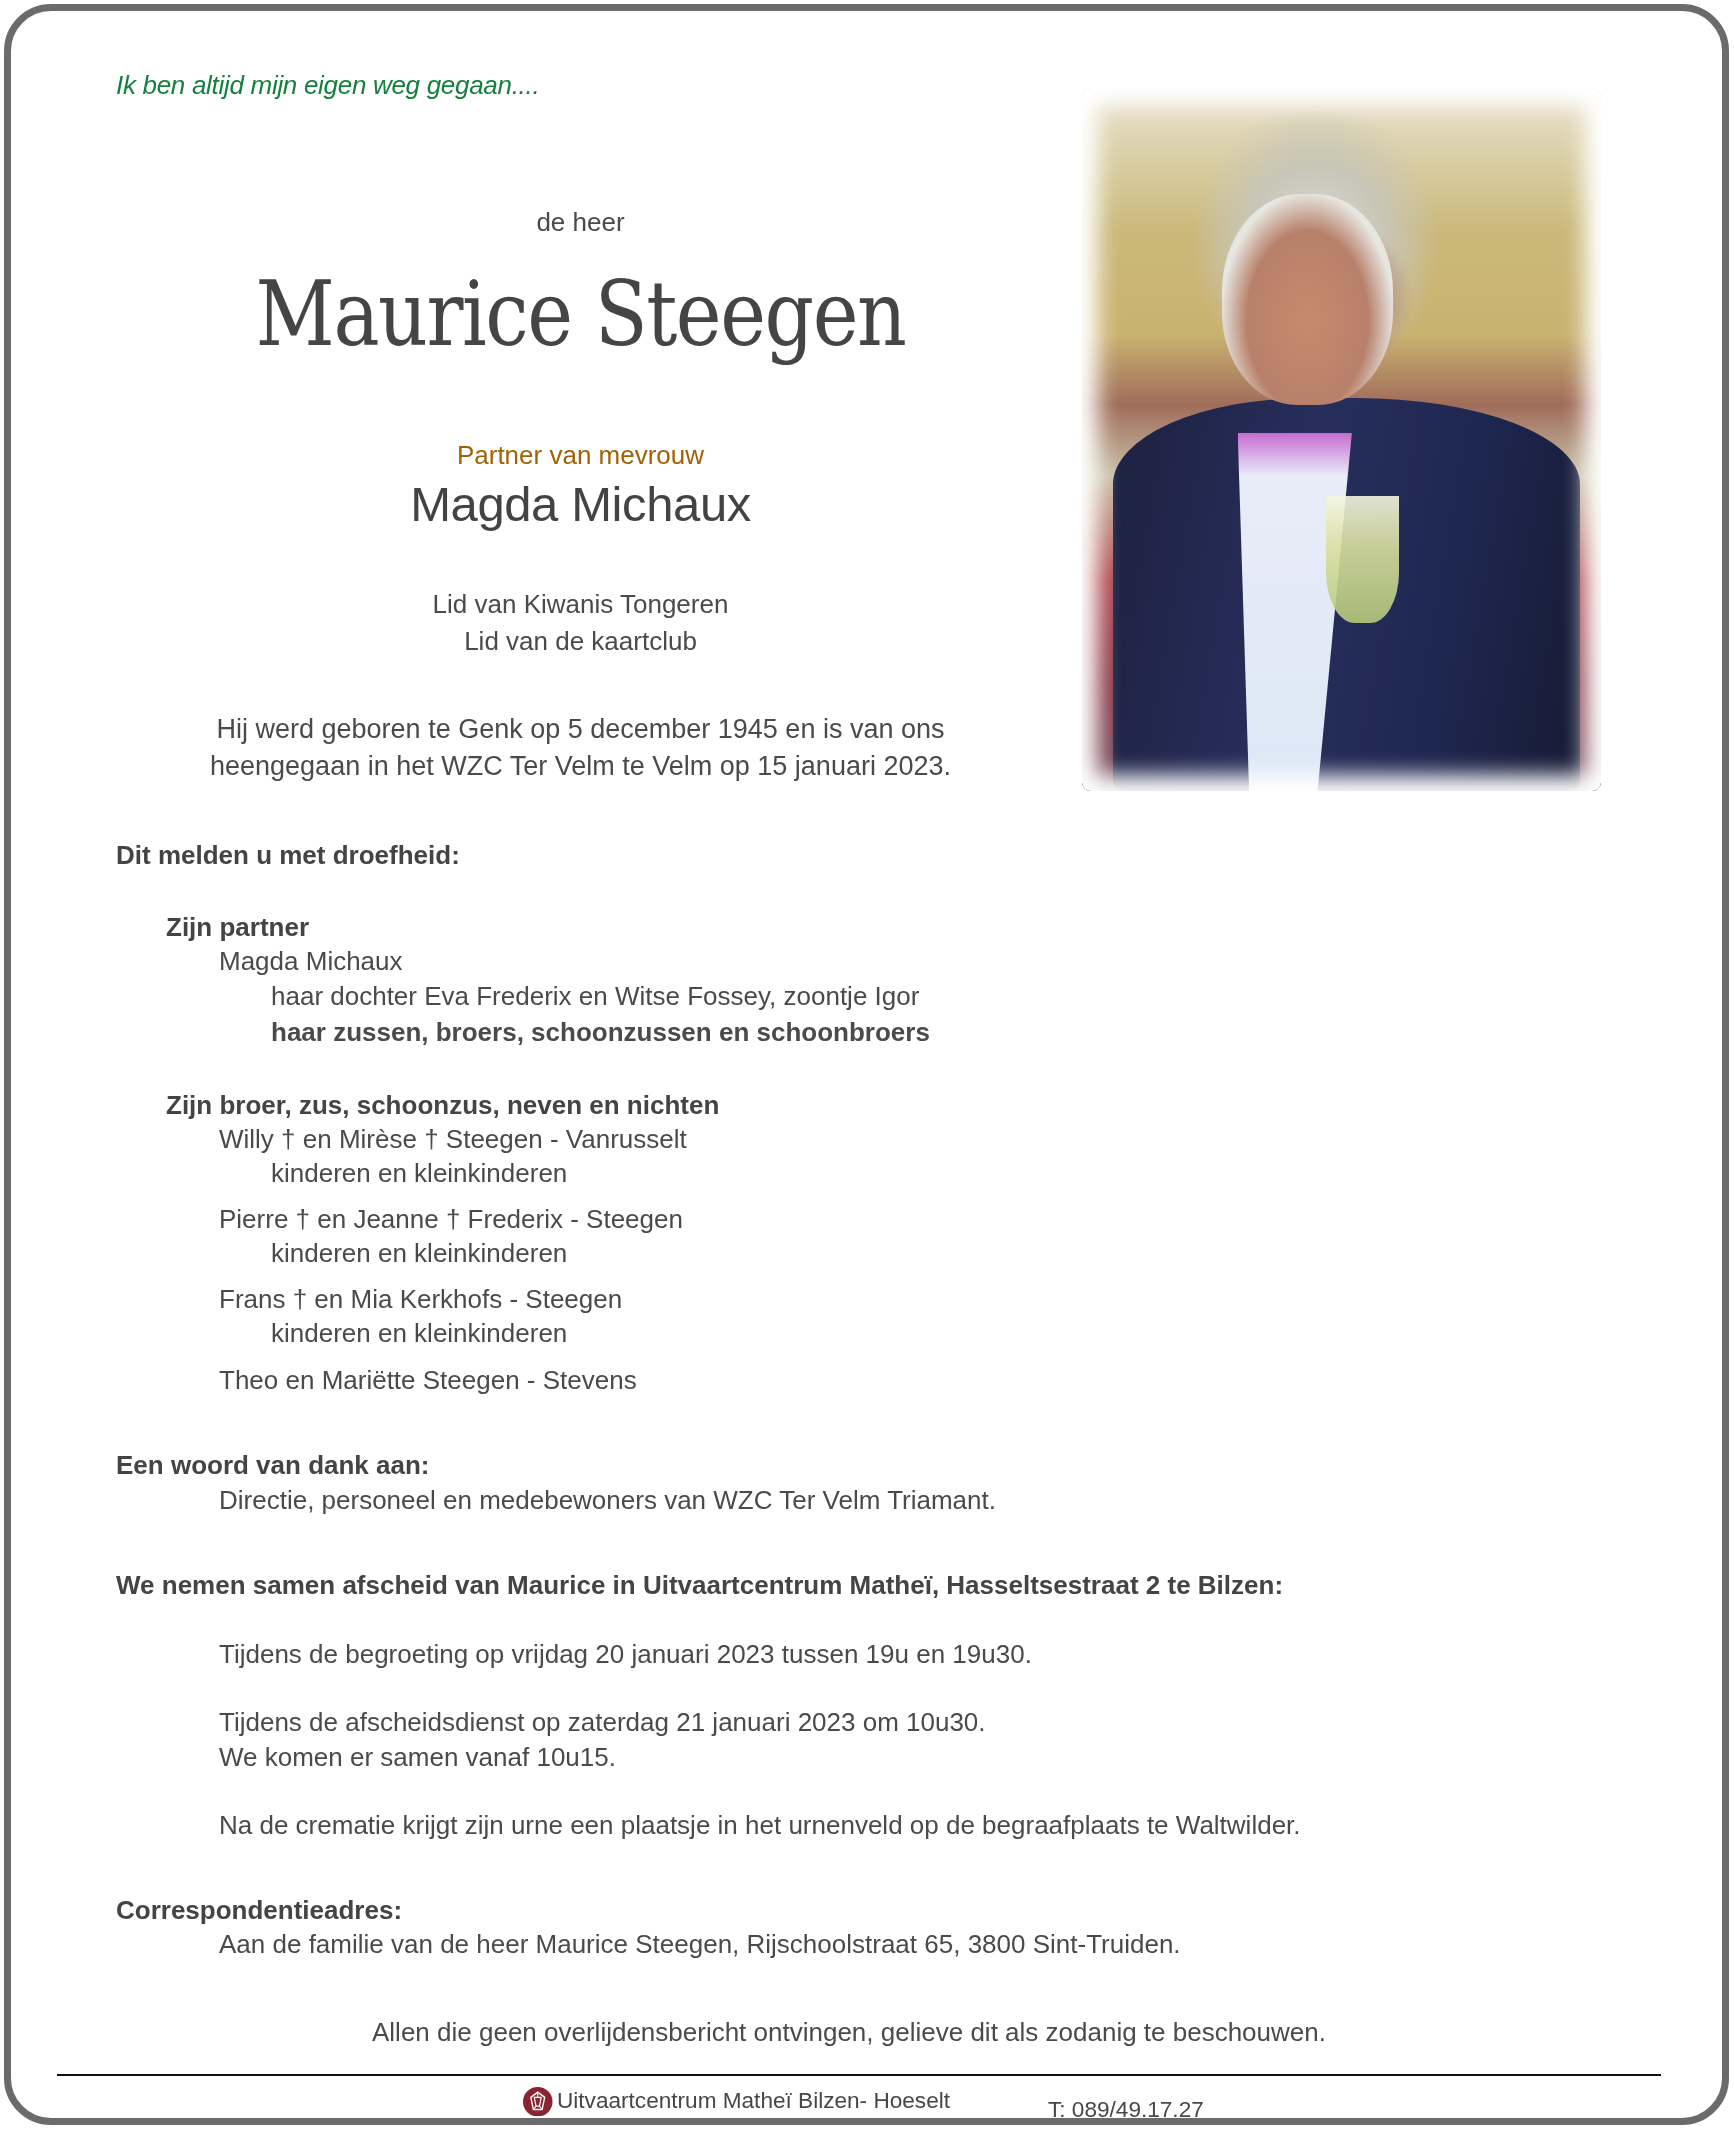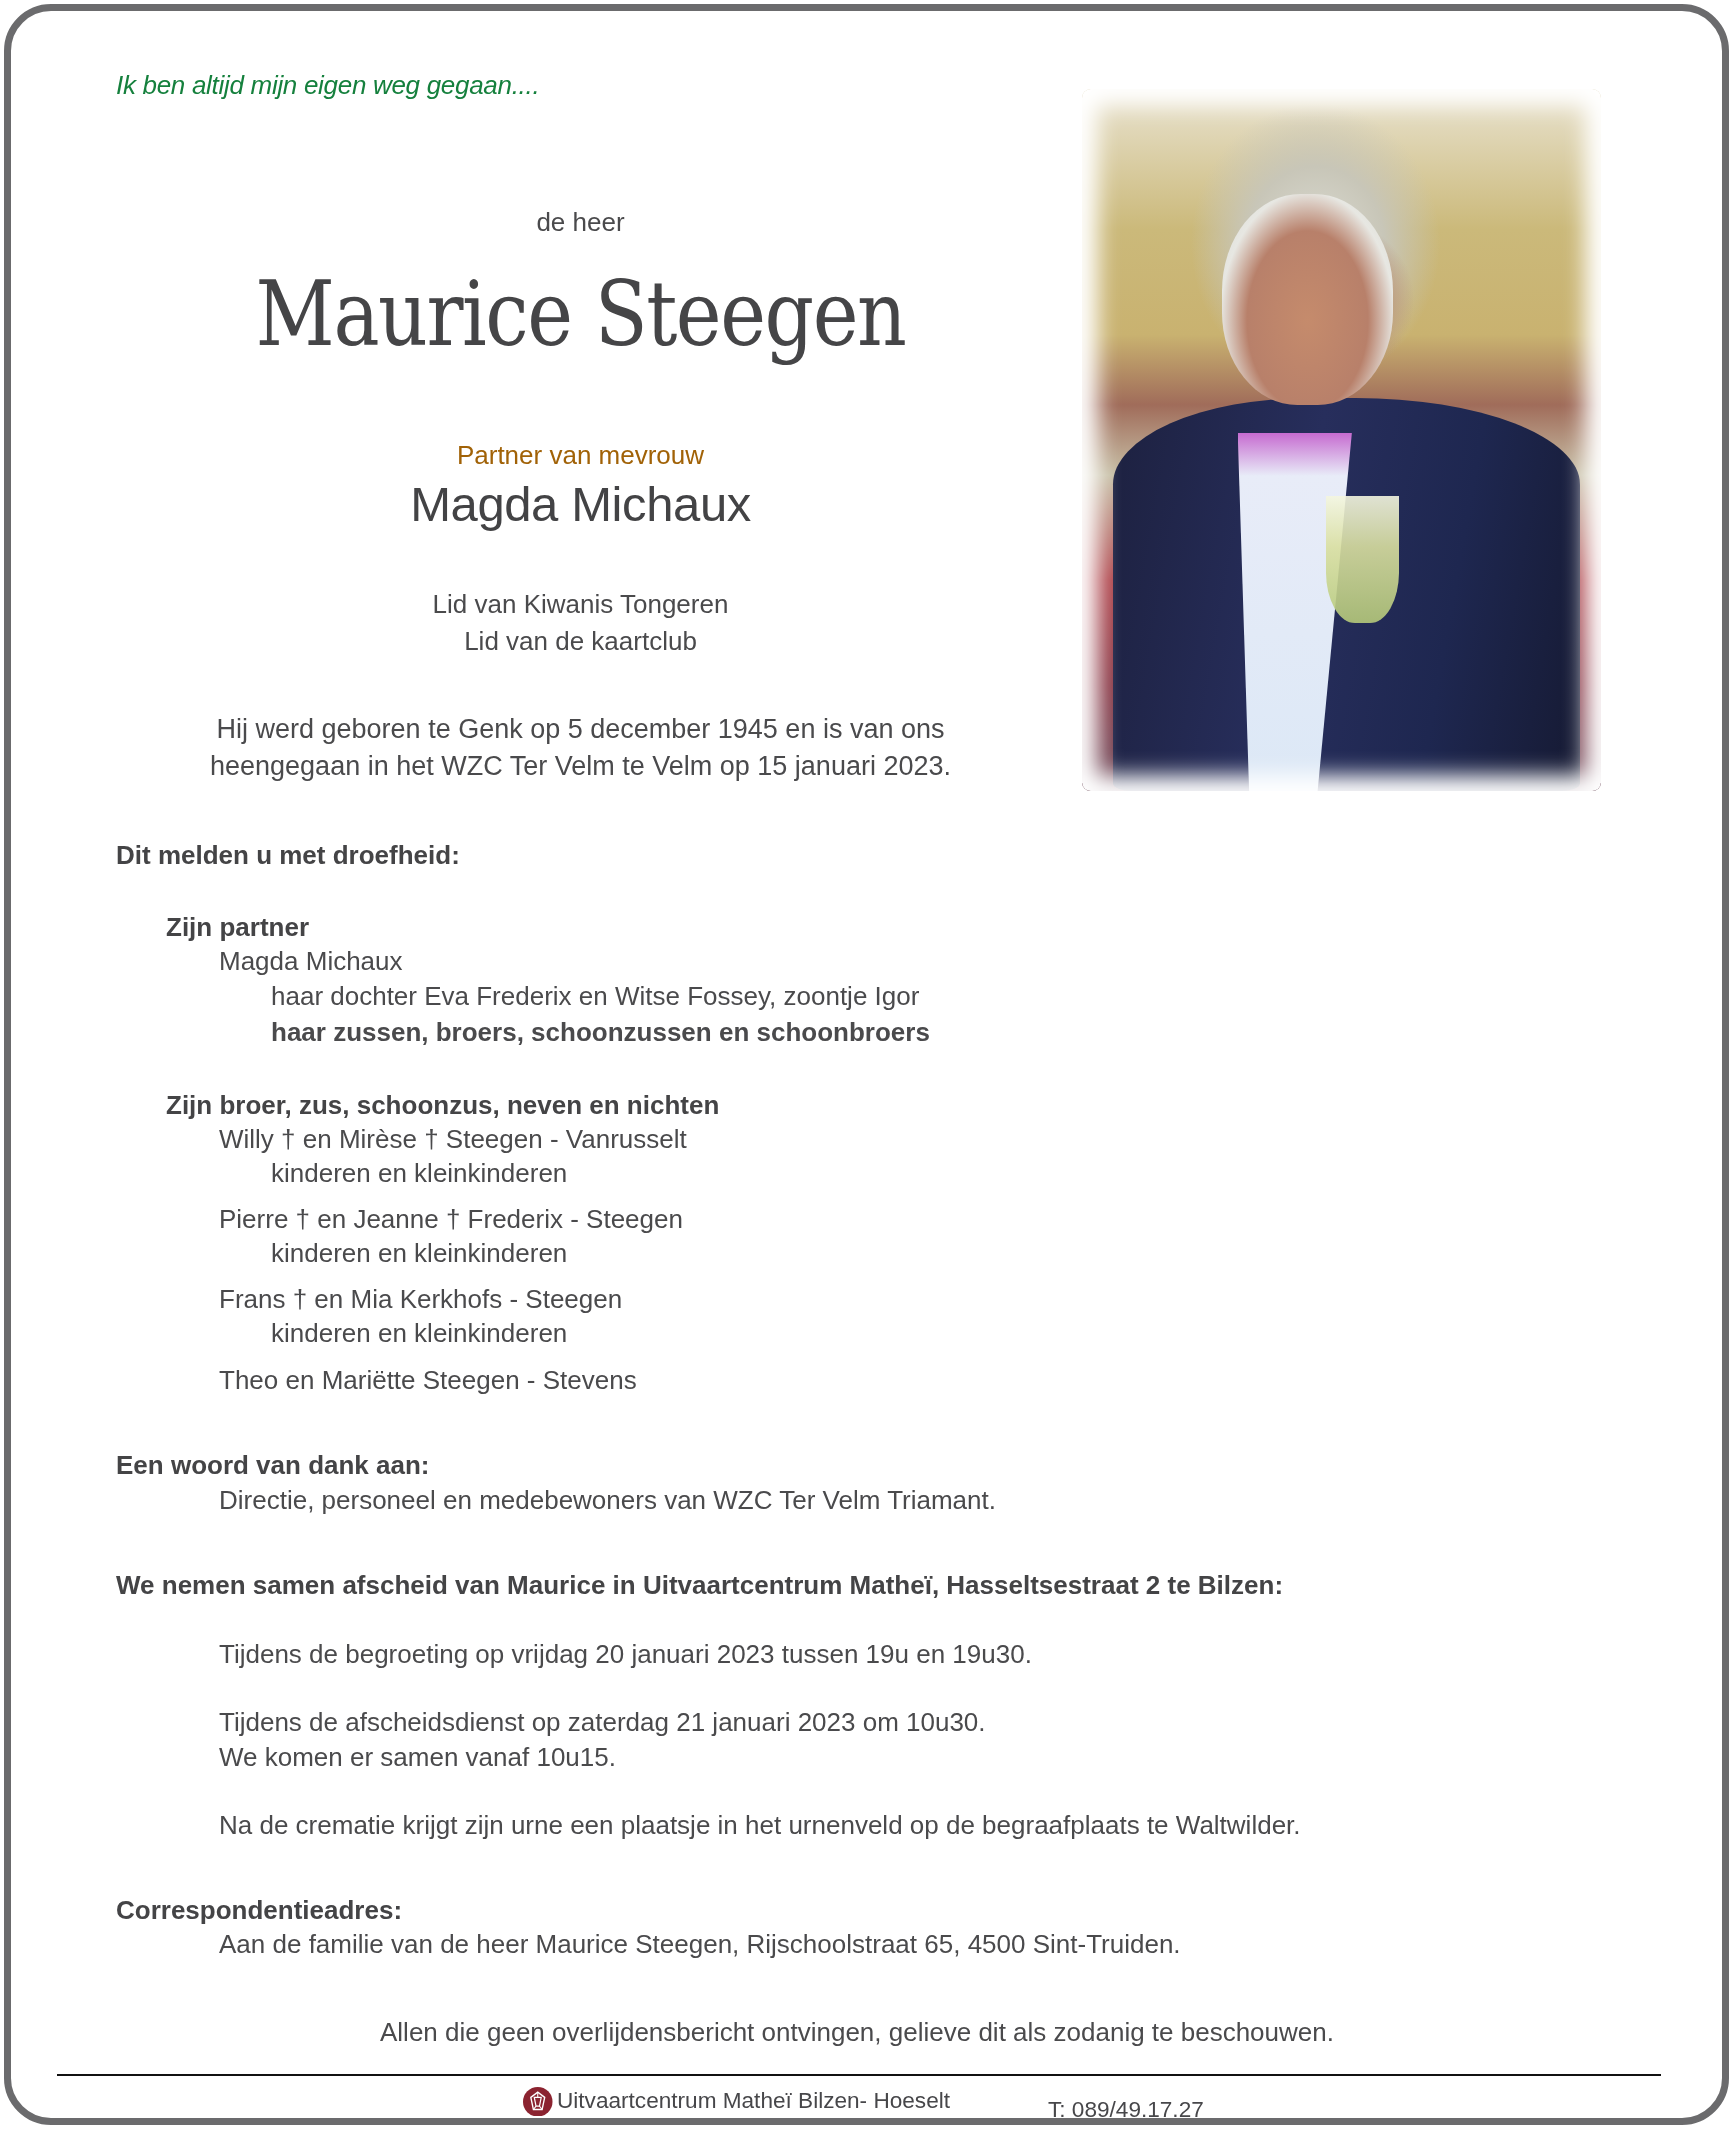--- a/index.html
+++ b/index.html
@@ -94,23 +94,23 @@
 <div class="abs bold sec-title" style="top:1450px;">Een woord van dank aan:</div>
 <div class="abs body-text i2" style="top:1485px;">Directie, personeel en medebewoners van WZC Ter Velm Triamant.</div>
 
 <div class="abs bold sec-title" style="top:1570px;">We nemen samen afscheid van Maurice in Uitvaartcentrum Matheï, Hasseltsestraat 2 te Bilzen:</div>
 <div class="abs body-text i2" style="top:1639px;">Tijdens de begroeting op vrijdag 20 januari 2023 tussen 19u en 19u30.</div>
 <div class="abs body-text i2" style="top:1707px;">Tijdens de afscheidsdienst op zaterdag 21 januari 2023 om 10u30.</div>
 <div class="abs body-text i2" style="top:1742px;">We komen er samen vanaf 10u15.</div>
 <div class="abs body-text i2" style="top:1810px;">Na de crematie krijgt zijn urne een plaatsje in het urnenveld op de begraafplaats te Waltwilder.</div>
 
 <div class="abs bold sec-title" style="top:1895px;">Correspondentieadres:</div>
-<div class="abs body-text i2" style="top:1929px;">Aan de familie van de heer Maurice Steegen, Rijschoolstraat 65, 4500 Sint-Truiden.</div>
+<div class="abs body-text i2" style="top:1929px;">Aan de familie van de heer Maurice Steegen, Rijschoolstraat 65, 3800 Sint-Truiden.</div>
 
-<div class="abs body-text" style="top:2017px; left:380px;">Allen die geen overlijdensbericht ontvingen, gelieve dit als zodanig te beschouwen.</div>
+<div class="abs body-text" style="top:2017px; left:372px;">Allen die geen overlijdensbericht ontvingen, gelieve dit als zodanig te beschouwen.</div>
 
 <div class="rule"></div>
 
 <div class="footer">
   <svg class="logo" viewBox="0 0 34 34">
     <circle cx="17" cy="17" r="17" fill="#8b2330"></circle>
     <path d="M9 12 L17 6 L25 12 L22 26 L12 26 Z" fill="none" stroke="#ffffff" stroke-width="1.6"></path>
     <path d="M13 12 L21 12 L19 22 L15 22 Z" fill="none" stroke="#ffffff" stroke-width="1.4"></path>
     <path d="M17 6 L17 12 M12 26 L15 22 M22 26 L19 22" stroke="#ffffff" stroke-width="1.2"></path>
   </svg>

